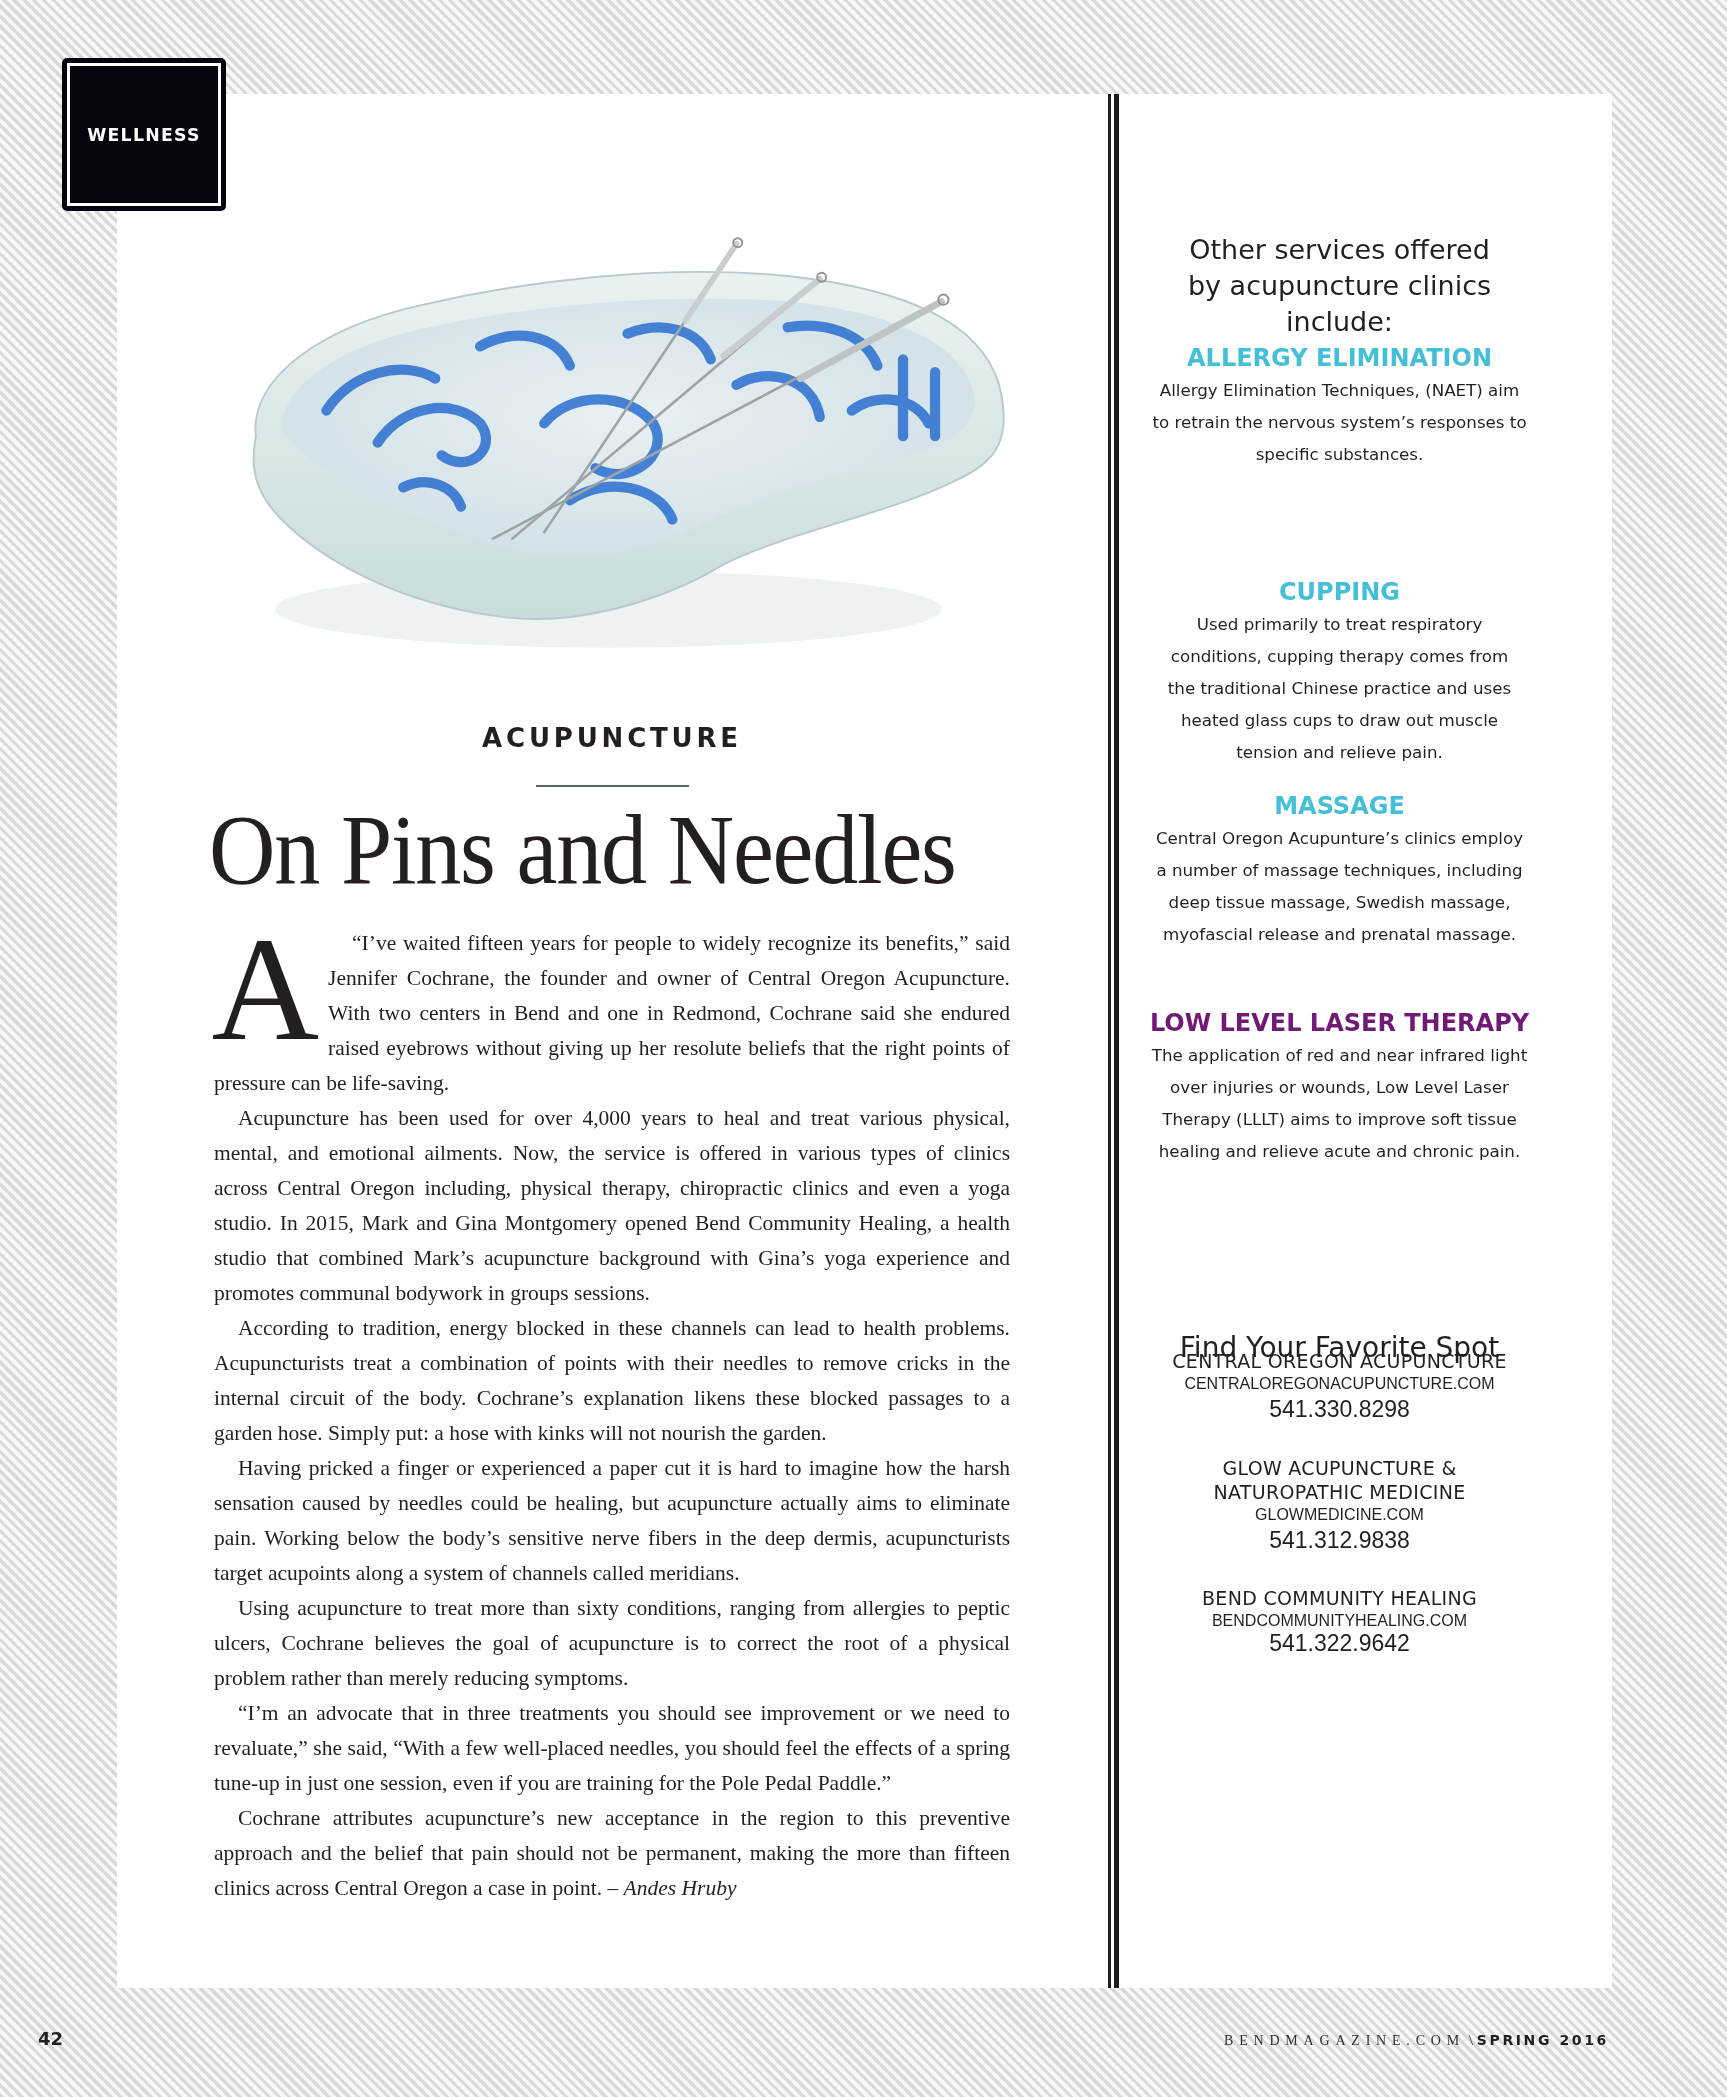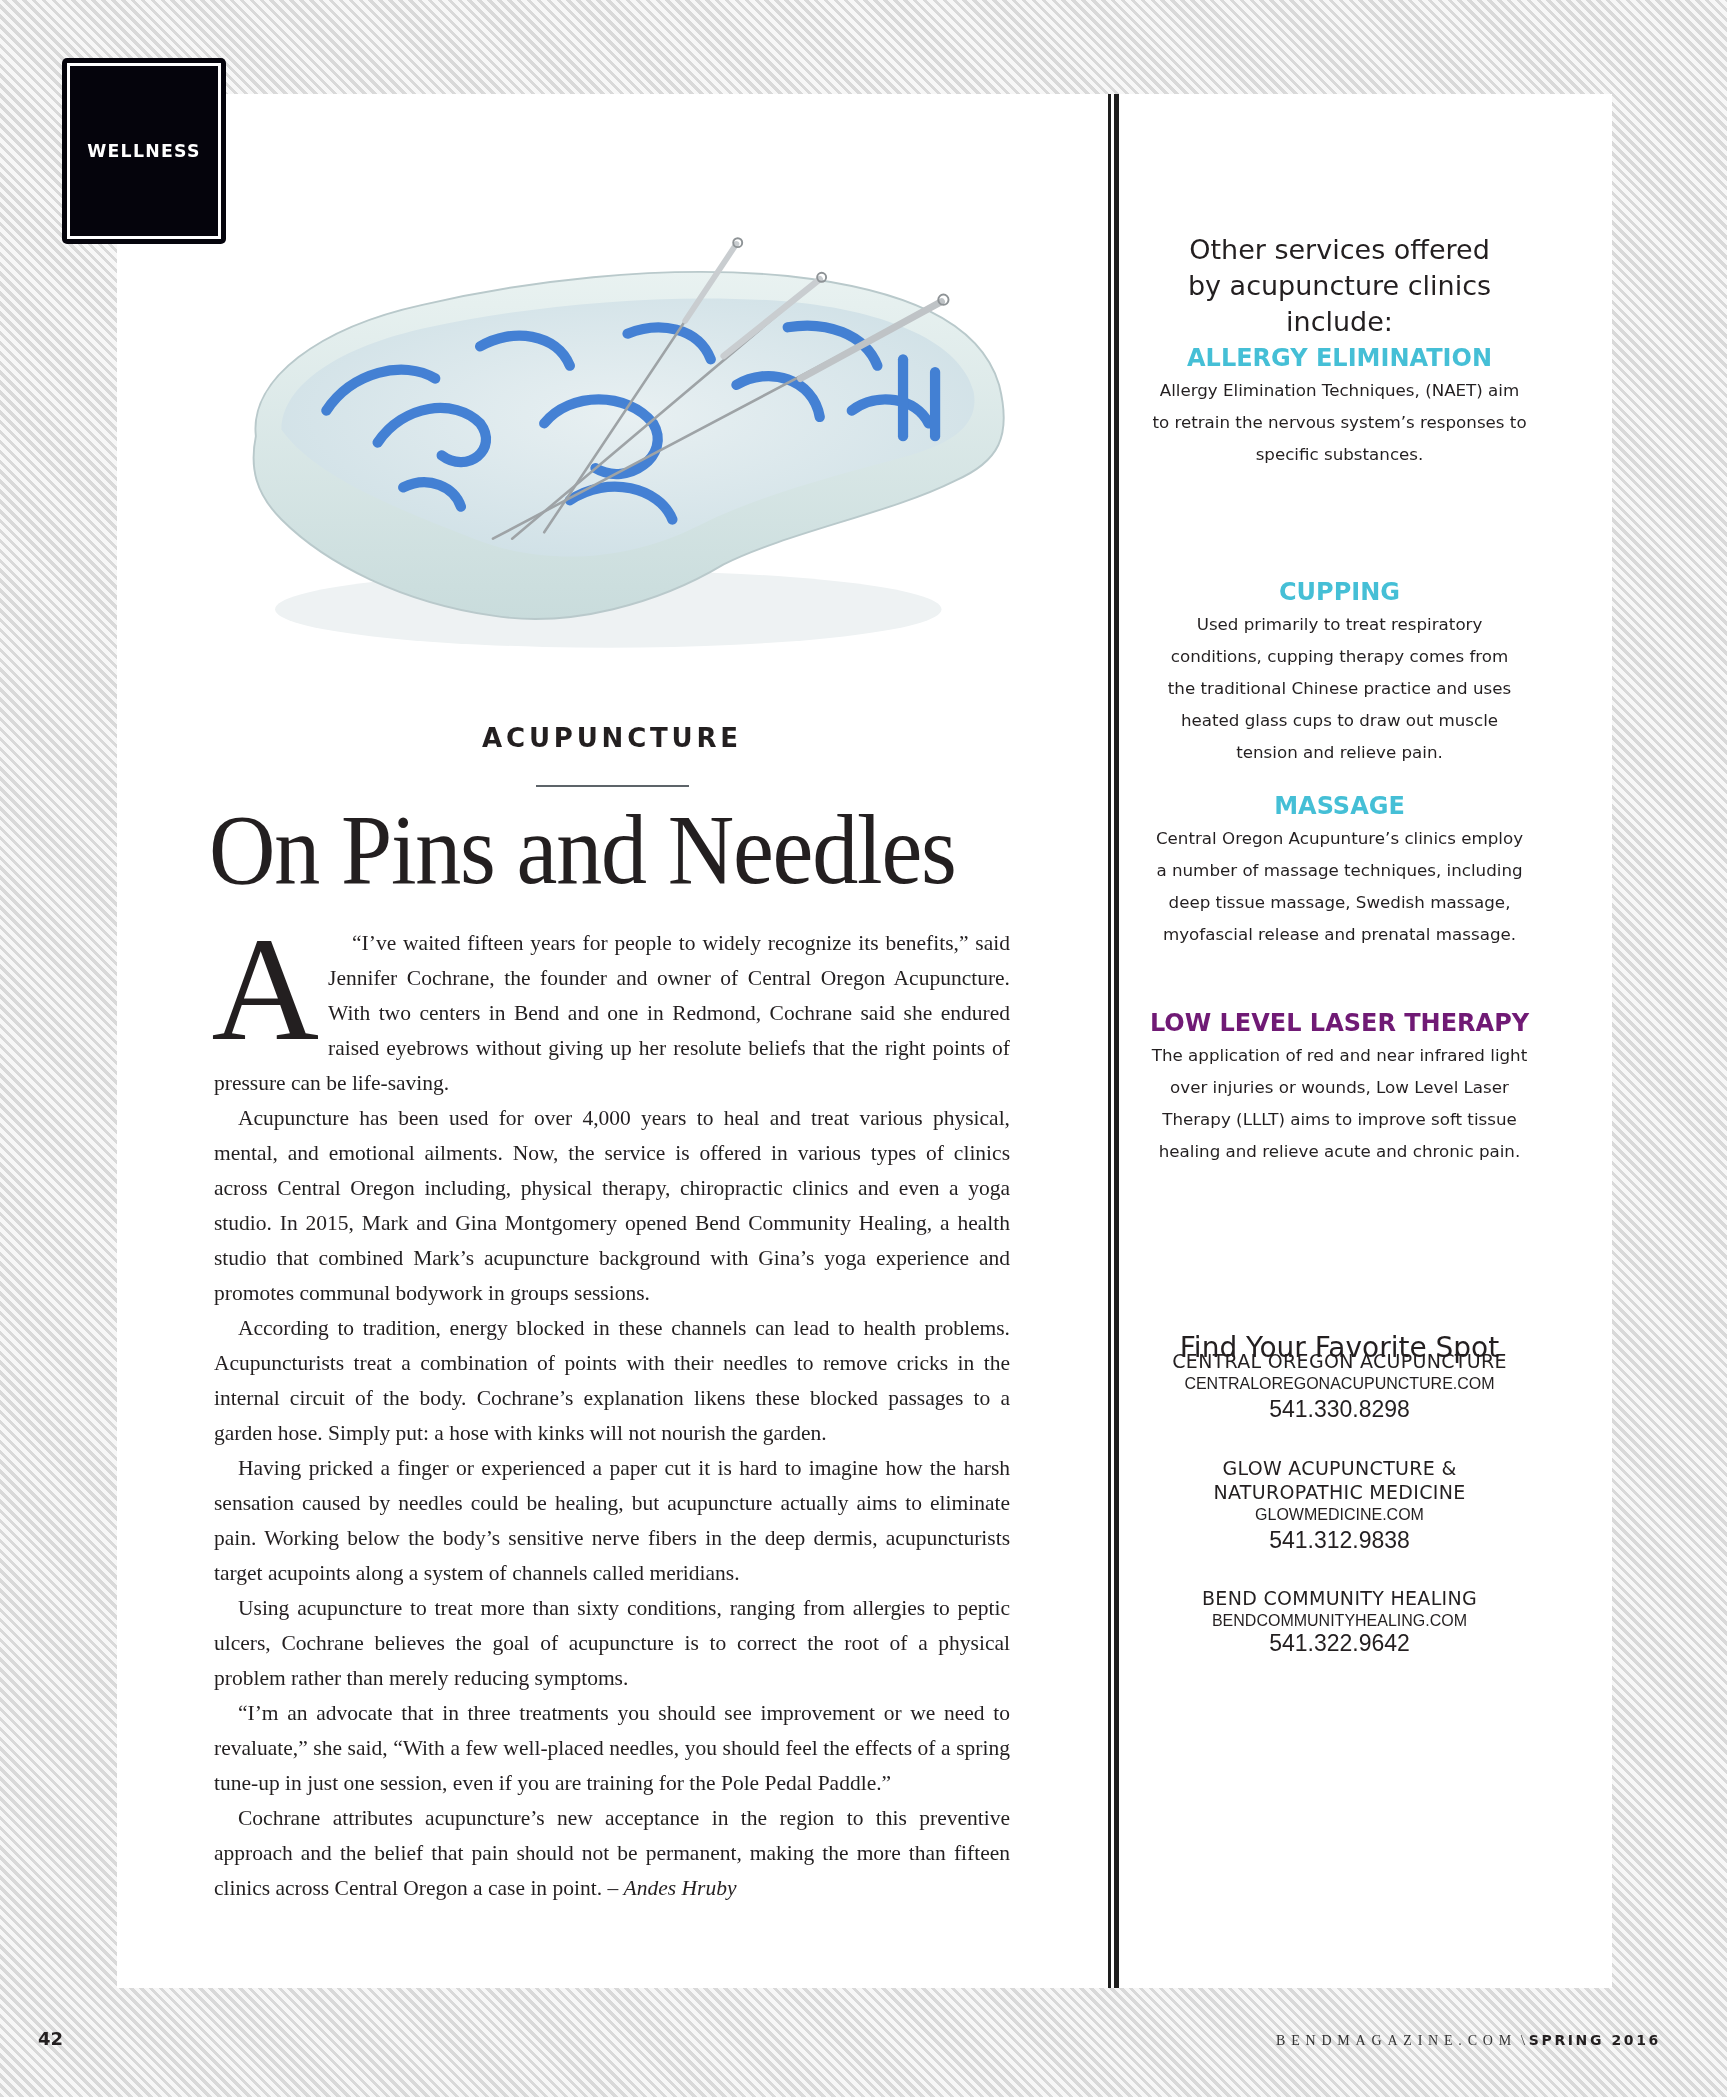--- a/index.html
+++ b/index.html
@@ -8,21 +8,21 @@
     background-color: #ffffff;
     background-image: repeating-linear-gradient(45deg, #d9d9d9 0px, #d9d9d9 3.2px, #f7f7f7 3.2px, #f7f7f7 7px);
     font-family: "Liberation Serif", serif;
     color: #231f20;
   }
   .page {
     position: absolute; left: 117px; top: 94px; width: 1495px; height: 1894px;
     background: #ffffff;
   }
   .section-tag {
-    position: absolute; left: 62px; top: 58px; width: 164px; height: 186px;
+    position: absolute; left: 62px; top: 58px; width: 164px; height: 153px;
     background: #05040c; border-radius: 5.1px; box-sizing: border-box; z-index: 3;
   }
   .section-tag .inner {
     position: absolute; left: 5.1px; top: 5.1px; right: 5.1px; bottom: 5.1px;
     border: 3.2px solid #ffffff; box-sizing: border-box;
     display: flex; align-items: center; justify-content: center;
   }
   .section-tag span {
     color: #ffffff; font-family: "DejaVu Sans", sans-serif; font-weight: bold;
     font-size: 17.3px; letter-spacing: 1.3px;
@@ -64,21 +64,21 @@
   .svc-title { font-family: "DejaVu Sans", sans-serif; font-weight: bold; color: #45bfd6; font-size: 24px; letter-spacing: 0px; margin: 0; line-height: 31px; }
   .svc-desc { font-size: 16.7px; line-height: 32px; margin: 0; color: #231f20; }
   .svc { position: absolute; left: 0; width: 385px; }
   .find-title { font-size: 28px; line-height: 36px; }
   .spot-name { font-size: 19px; line-height: 24px; letter-spacing: 0.3px; }
   .spot-url { font-family: "Liberation Sans", sans-serif; font-size: 16px; line-height: 22px; }
   .spot-phone { font-family: "Liberation Sans", sans-serif; font-size: 23px; line-height: 28px; }
   .spot { position: absolute; left: 0; width: 385px; }
 
   .folio { position: absolute; left: 38px; top: 2028px; font-family: "DejaVu Sans", sans-serif; font-weight: bold; font-size: 18px; color: #231f20; }
-  .footer-pub { position: absolute; left: 1276px; top: 2031px; width: 340px; text-align: center; white-space: nowrap; }
+  .footer-pub { position: absolute; left: 1224px; top: 2031px; width: 340px; text-align: center; white-space: nowrap; }
   .footer-pub .site { font-family: "Liberation Serif", serif; font-size: 14px; letter-spacing: 5.8px; color: #333; }
   .footer-pub .sep { font-family: "Liberation Serif", serif; font-size: 15.4px; color: #333; margin: 0 3.8px; }
   .footer-pub .issue { font-family: "DejaVu Sans", sans-serif; font-weight: bold; font-size: 14px; letter-spacing: 2.6px; color: #231f20; }
 </style>
 </head>
 <body>
 
 <div class="page"></div>
 
 <div class="section-tag">

